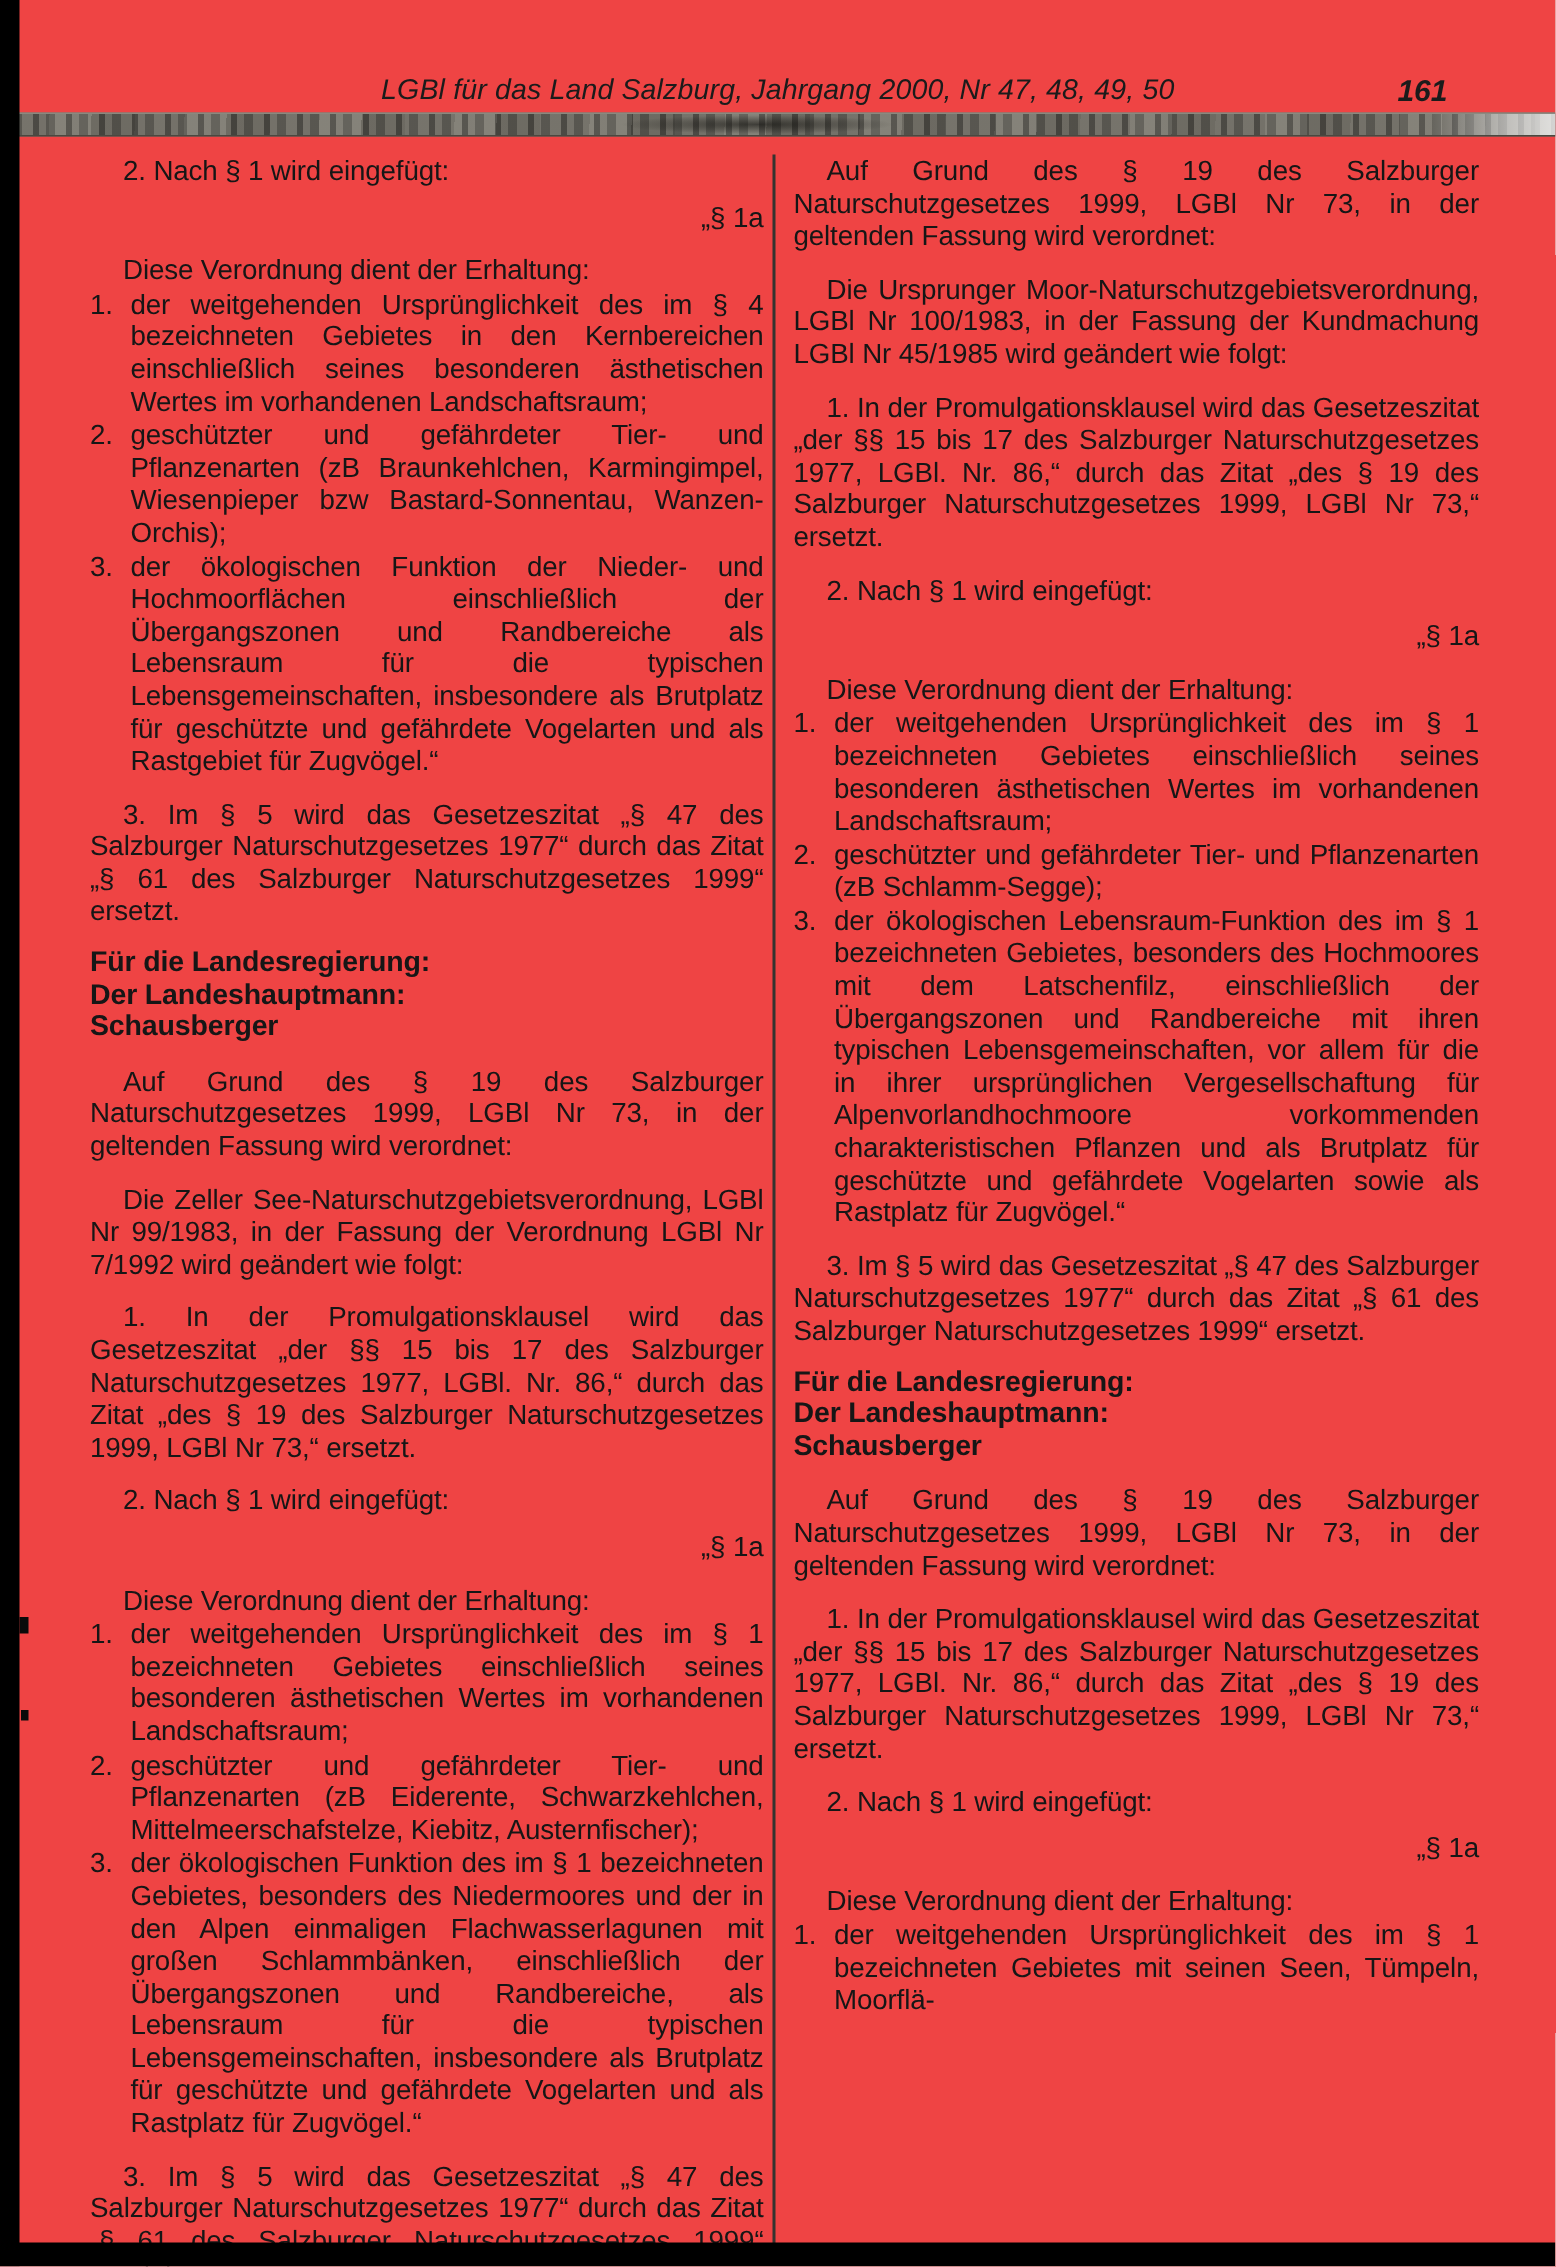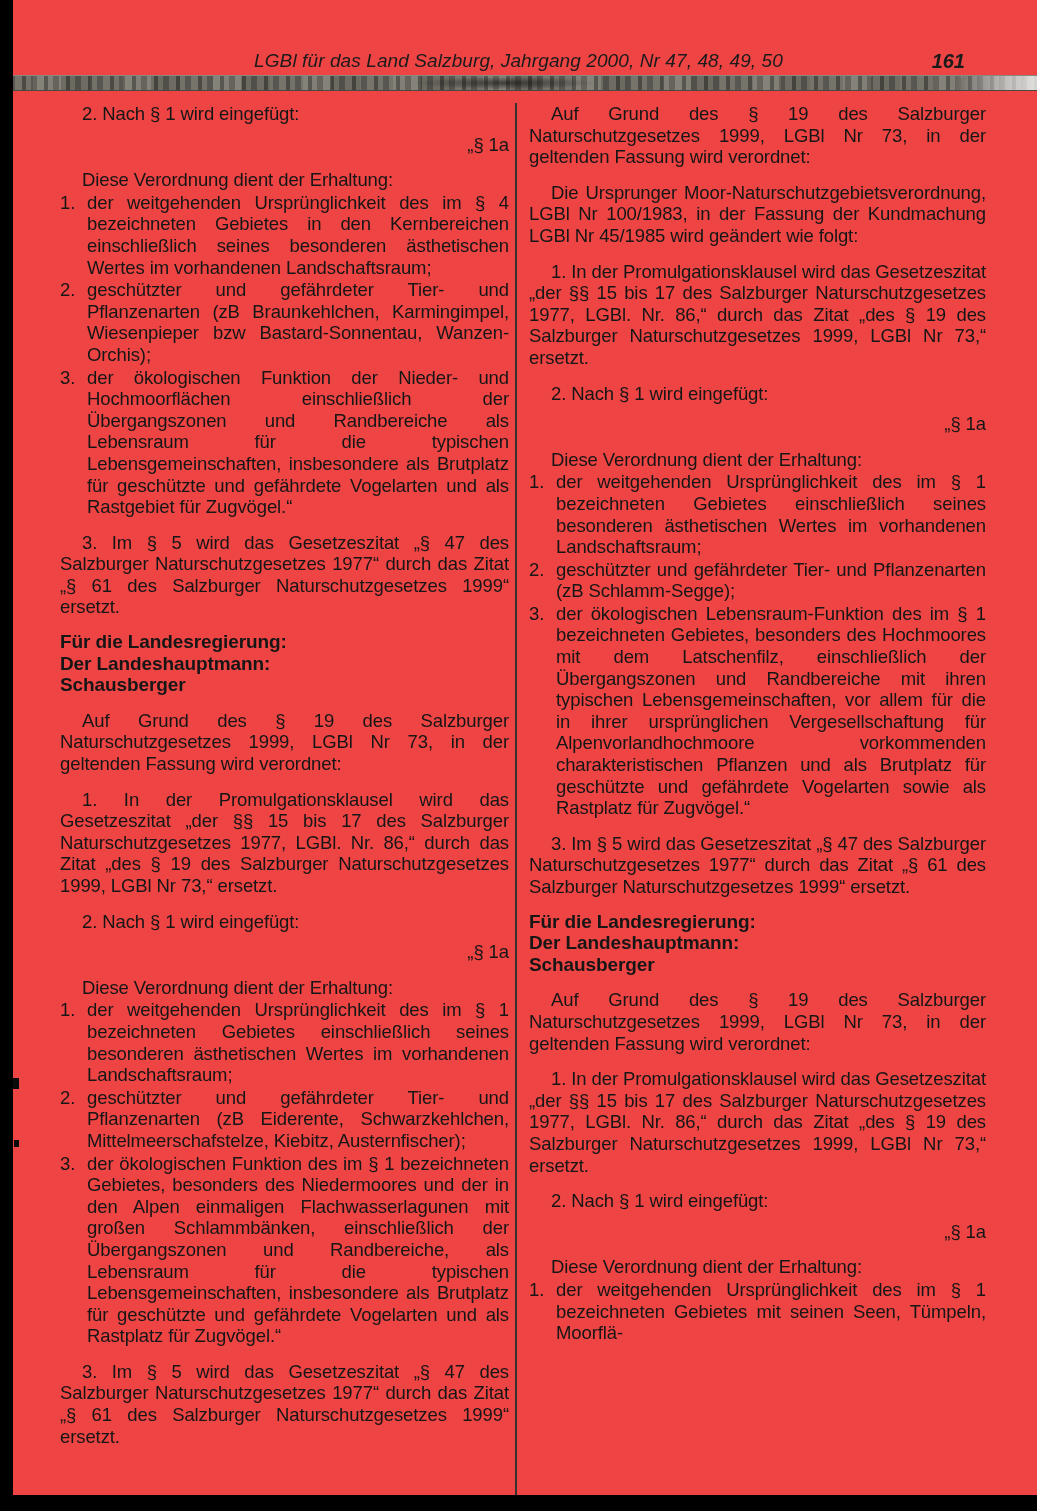--- a/index.html
+++ b/index.html
@@ -150,20 +150,21 @@
           <span class="list-num">3.</span>
           <span class="list-text">der ökologischen Funktion der Nieder- und Hochmoorflächen einschließlich der Übergangszonen und Randbereiche als Lebensraum für die typischen Lebensgemeinschaften, insbesondere als Brutplatz für geschützte und gefährdete Vogelarten und als Rastgebiet für Zugvögel.“</span>
         </div>
         <div class="block para">3. Im § 5 wird das Gesetzeszitat „§ 47 des Salzburger Naturschutzgesetzes 1977“ durch das Zitat „§ 61 des Salzburger Naturschutzgesetzes 1999“ ersetzt.</div>
         <div class="block signature">
           <div>Für die Landesregierung:</div>
           <div>Der Landeshauptmann:</div>
           <div>Schausberger</div>
         </div>
         <div class="block para">Auf Grund des § 19 des Salzburger Naturschutzgesetzes 1999, LGBl Nr 73, in der geltenden Fassung wird verordnet:</div>
+        <div class="block para">Die Zeller See-Naturschutzgebietsverordnung, LGBl Nr 99/1983, in der Fassung der Verordnung LGBl Nr 7/1992 wird geändert wie folgt:</div>
         <div class="block para">1. In der Promulgationsklausel wird das Gesetzeszitat „der §§ 15 bis 17 des Salzburger Naturschutzgesetzes 1977, LGBl. Nr. 86,“ durch das Zitat „des § 19 des Salzburger Naturschutzgesetzes 1999, LGBl Nr 73,“ ersetzt.</div>
         <div class="block para">2. Nach § 1 wird eingefügt:</div>
         <div class="block center">„§ 1a</div>
         <div class="block para">Diese Verordnung dient der Erhaltung:</div>
         <div class="block list">
           <span class="list-num">1.</span>
           <span class="list-text">der weitgehenden Ursprünglichkeit des im § 1 bezeichneten Gebietes einschließlich seines besonderen ästhetischen Wertes im vorhandenen Landschaftsraum;</span>
         </div>
         <div class="block list">
           <span class="list-num">2.</span>

